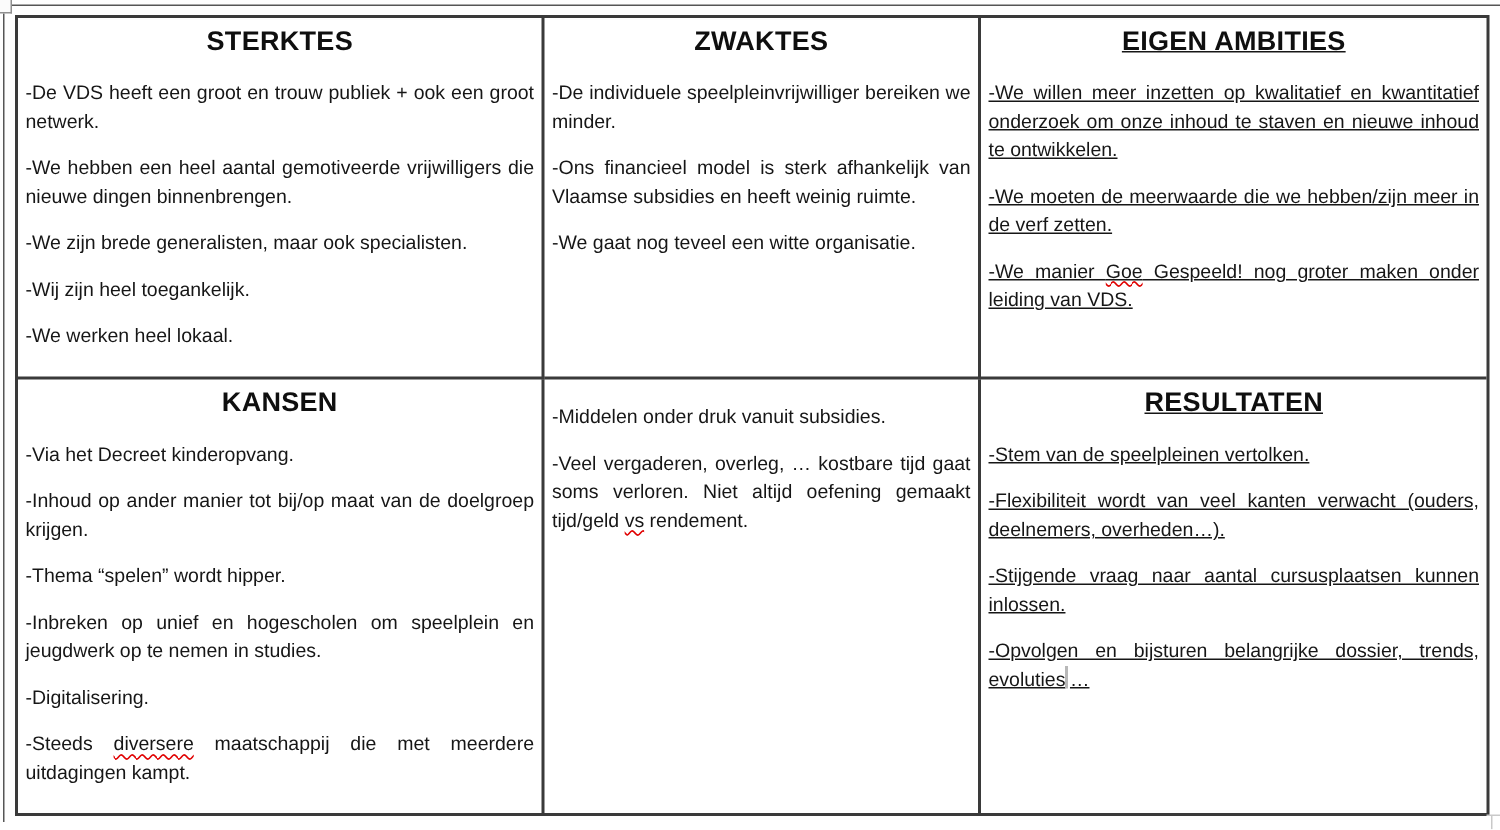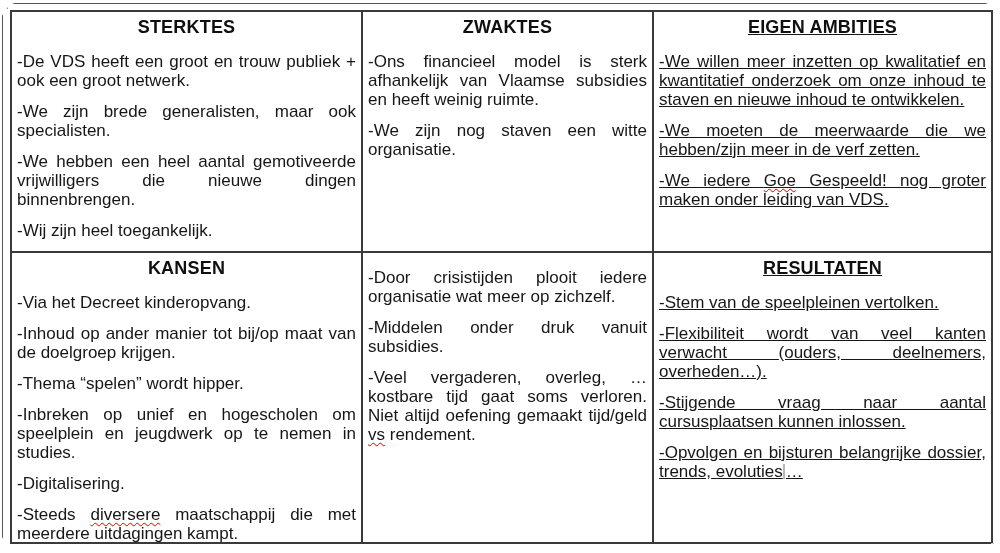--- a/index.html
+++ b/index.html
@@ -8,21 +8,20 @@
     background: #ffffff;
   }
   .screen {
     position: relative;
     width: 1000px;
     height: 553px;
     background: #ffffff;
     overflow: hidden;
     font-family: "Liberation Sans", sans-serif;
     color: #161616;
-    border-radius: 26px;
   }
   
   .frame-hline {
     position: absolute;
     left: 7px; top: 3px;
     width: 993px; height: 1px;
     background: #565656;
   }
   .frame-vline {
     position: absolute;
@@ -75,21 +74,21 @@
     text-align: center;
     font-weight: bold;
     font-size: 18px;
     line-height: 24px;
     margin: 1px 0 0 0;
     color: #0f0f0f;
     letter-spacing: 0.2px;
   }
   .para {
     text-align: justify;
-    font-size: 17px;
+    font-size: 13px;
     line-height: 19px;
     margin: 12px 0 0 0;
   }
   .para:first-of-type { margin-top: 13px; }
   .misspell {
     text-decoration-line: underline;
     text-decoration-style: wavy;
     text-decoration-color: #e00000;
     text-decoration-thickness: 1px;
     text-underline-offset: 2px;
@@ -111,51 +110,51 @@
 
   <div class="frame-hline"></div>
   <div class="frame-vline"></div>
   <div class="corner-box"></div>
 
   <div class="swot-table">
 
     <div class="cell">
       <div class="cell-title">STERKTES</div>
     <p class="para"><span>-De VDS heeft een groot en trouw publiek + ook een groot netwerk.</span></p>
+        <p class="para"><span>-We hebben een heel aantal gemotiveerde vrijwilligers die nieuwe dingen binnenbrengen.</span></p>
         <p class="para"><span>-We zijn brede generalisten, maar ook specialisten.</span></p>
-        <p class="para"><span>-We hebben een heel aantal gemotiveerde vrijwilligers die nieuwe dingen binnenbrengen.</span></p>
         <p class="para"><span>-Wij zijn heel toegankelijk.</span></p>
         <p class="para"><span>-We werken heel lokaal.</span></p>
       </div>
 
     <div class="cell">
       <div class="cell-title">ZWAKTES</div>
+    <p class="para"><span>-De individuele speelpleinvrijwilliger bereiken we minder.</span></p>
         <p class="para"><span>-Ons financieel model is sterk afhankelijk van Vlaamse subsidies en heeft weinig ruimte.</span></p>
-        <p class="para"><span>-We zijn nog staven een witte organisatie.</span></p>
+        <p class="para"><span>-We gaat nog teveel een witte organisatie.</span></p>
       </div>
 
     <div class="cell">
       <div class="cell-title">EIGEN AMBITIES</div>
     <p class="para"><span>-We willen meer inzetten op kwalitatief en kwantitatief onderzoek om onze inhoud te staven en nieuwe inhoud te ontwikkelen.</span></p>
         <p class="para"><span>-We moeten de meerwaarde die we hebben/zijn meer in de verf zetten.</span></p>
-        <p class="para"><span>-We iedere </span><span class="misspell">Goe</span><span> Gespeeld! nog groter maken onder leiding van VDS.</span></p>
+        <p class="para"><span>-We manier </span><span class="misspell">Goe</span><span> Gespeeld! nog groter maken onder leiding van VDS.</span></p>
       </div>
 
     <div class="cell">
       <div class="cell-title">KANSEN</div>
     <p class="para"><span>-Via het Decreet kinderopvang.</span></p>
         <p class="para"><span>-Inhoud op ander manier tot bij/op maat van de doelgroep krijgen.</span></p>
         <p class="para"><span>-Thema “spelen” wordt hipper.</span></p>
         <p class="para"><span>-Inbreken op unief en hogescholen om speelplein en jeugdwerk op te nemen in studies.</span></p>
         <p class="para"><span>-Digitalisering.</span></p>
         <p class="para"><span>-Steeds </span><span class="misspell">diversere</span><span> maatschappij die met meerdere uitdagingen kampt.</span></p>
       </div>
 
     <div class="cell">
-    <p class="para"><span>-Door crisistijden plooit iedere organisatie wat meer op zichzelf.</span></p>
         <p class="para"><span>-Middelen onder druk vanuit subsidies.</span></p>
         <p class="para"><span>-Veel vergaderen, overleg, … kostbare tijd gaat soms verloren. Niet altijd oefening gemaakt tijd/geld </span><span class="misspell">vs</span><span> rendement.</span></p>
       </div>
 
     <div class="cell">
       <div class="cell-title">RESULTATEN</div>
     <p class="para"><span>-Stem van de speelpleinen vertolken.</span></p>
         <p class="para"><span>-Flexibiliteit wordt van veel kanten verwacht (ouders, deelnemers, overheden…).</span></p>
         <p class="para"><span>-Stijgende vraag naar aantal cursusplaatsen kunnen inlossen.</span></p>
         <p class="para"><span>-Opvolgen en bijsturen belangrijke dossier, trends, evoluties</span><span class="caret"></span><span>…</span></p>

